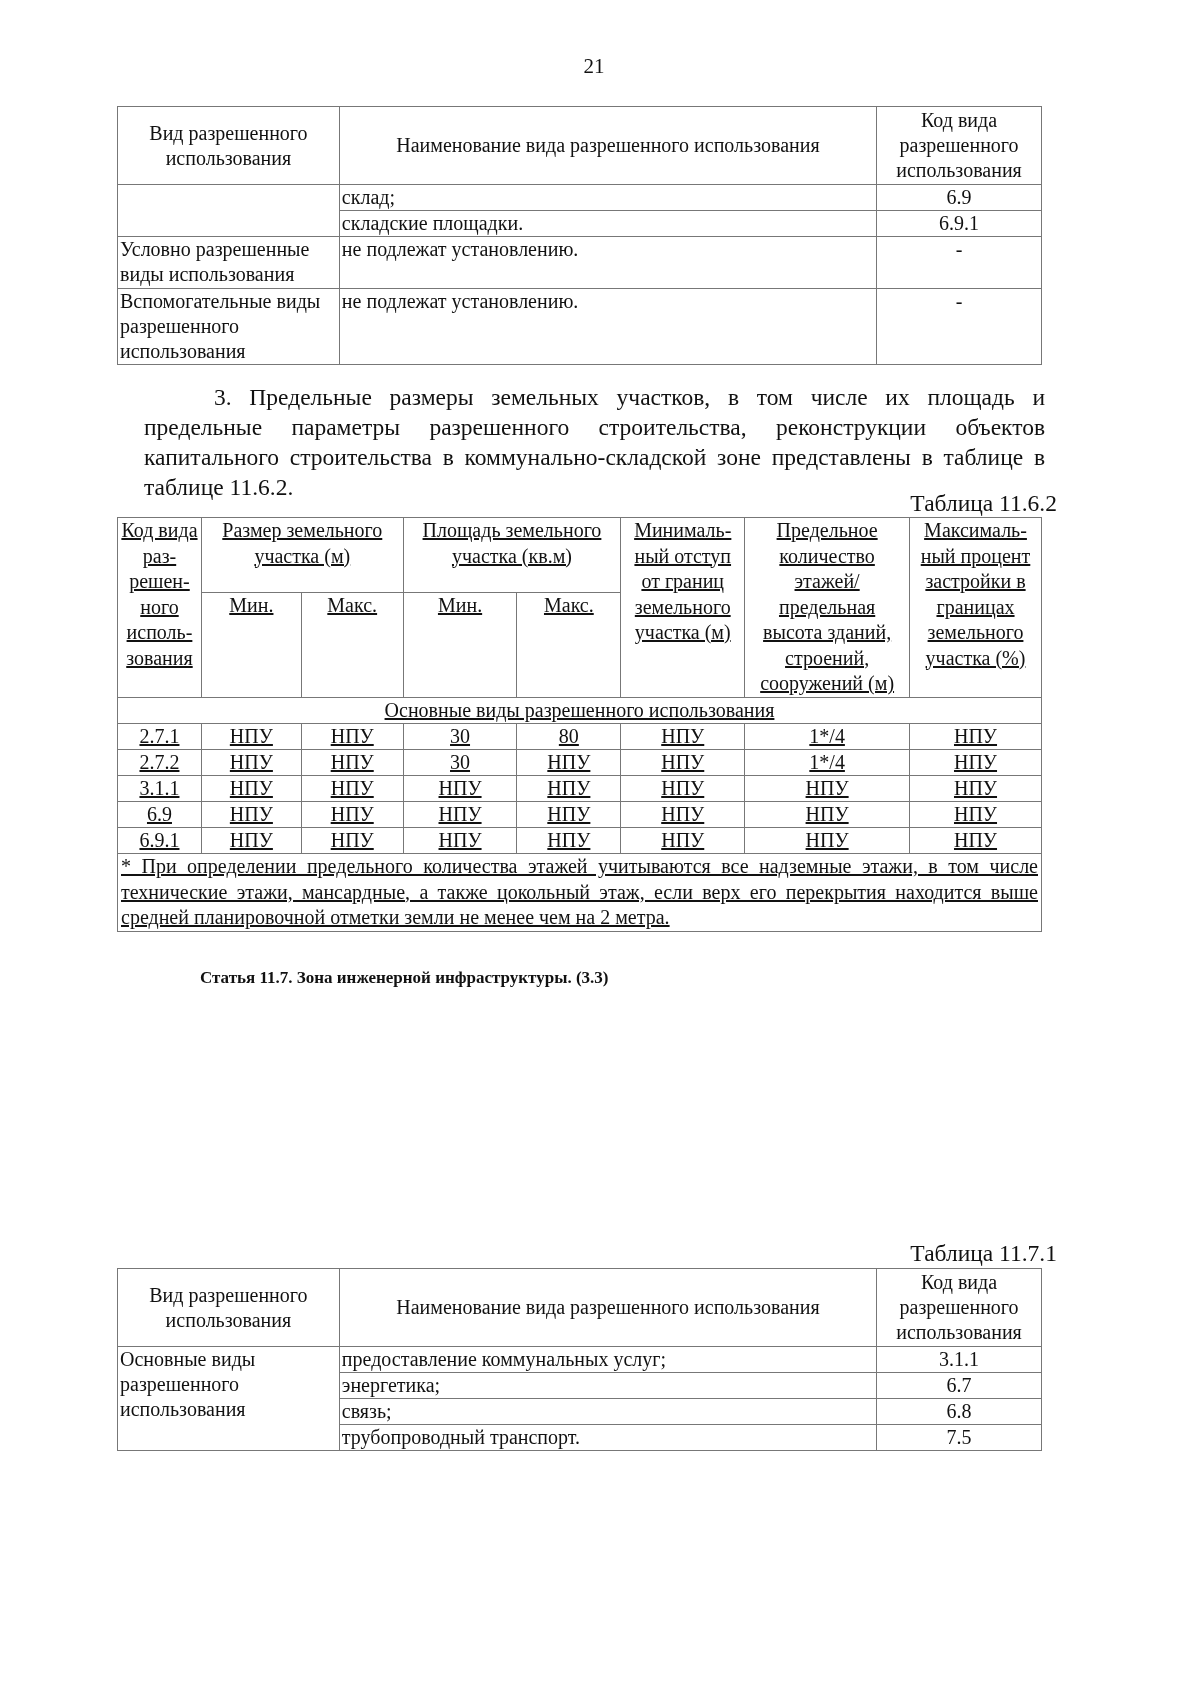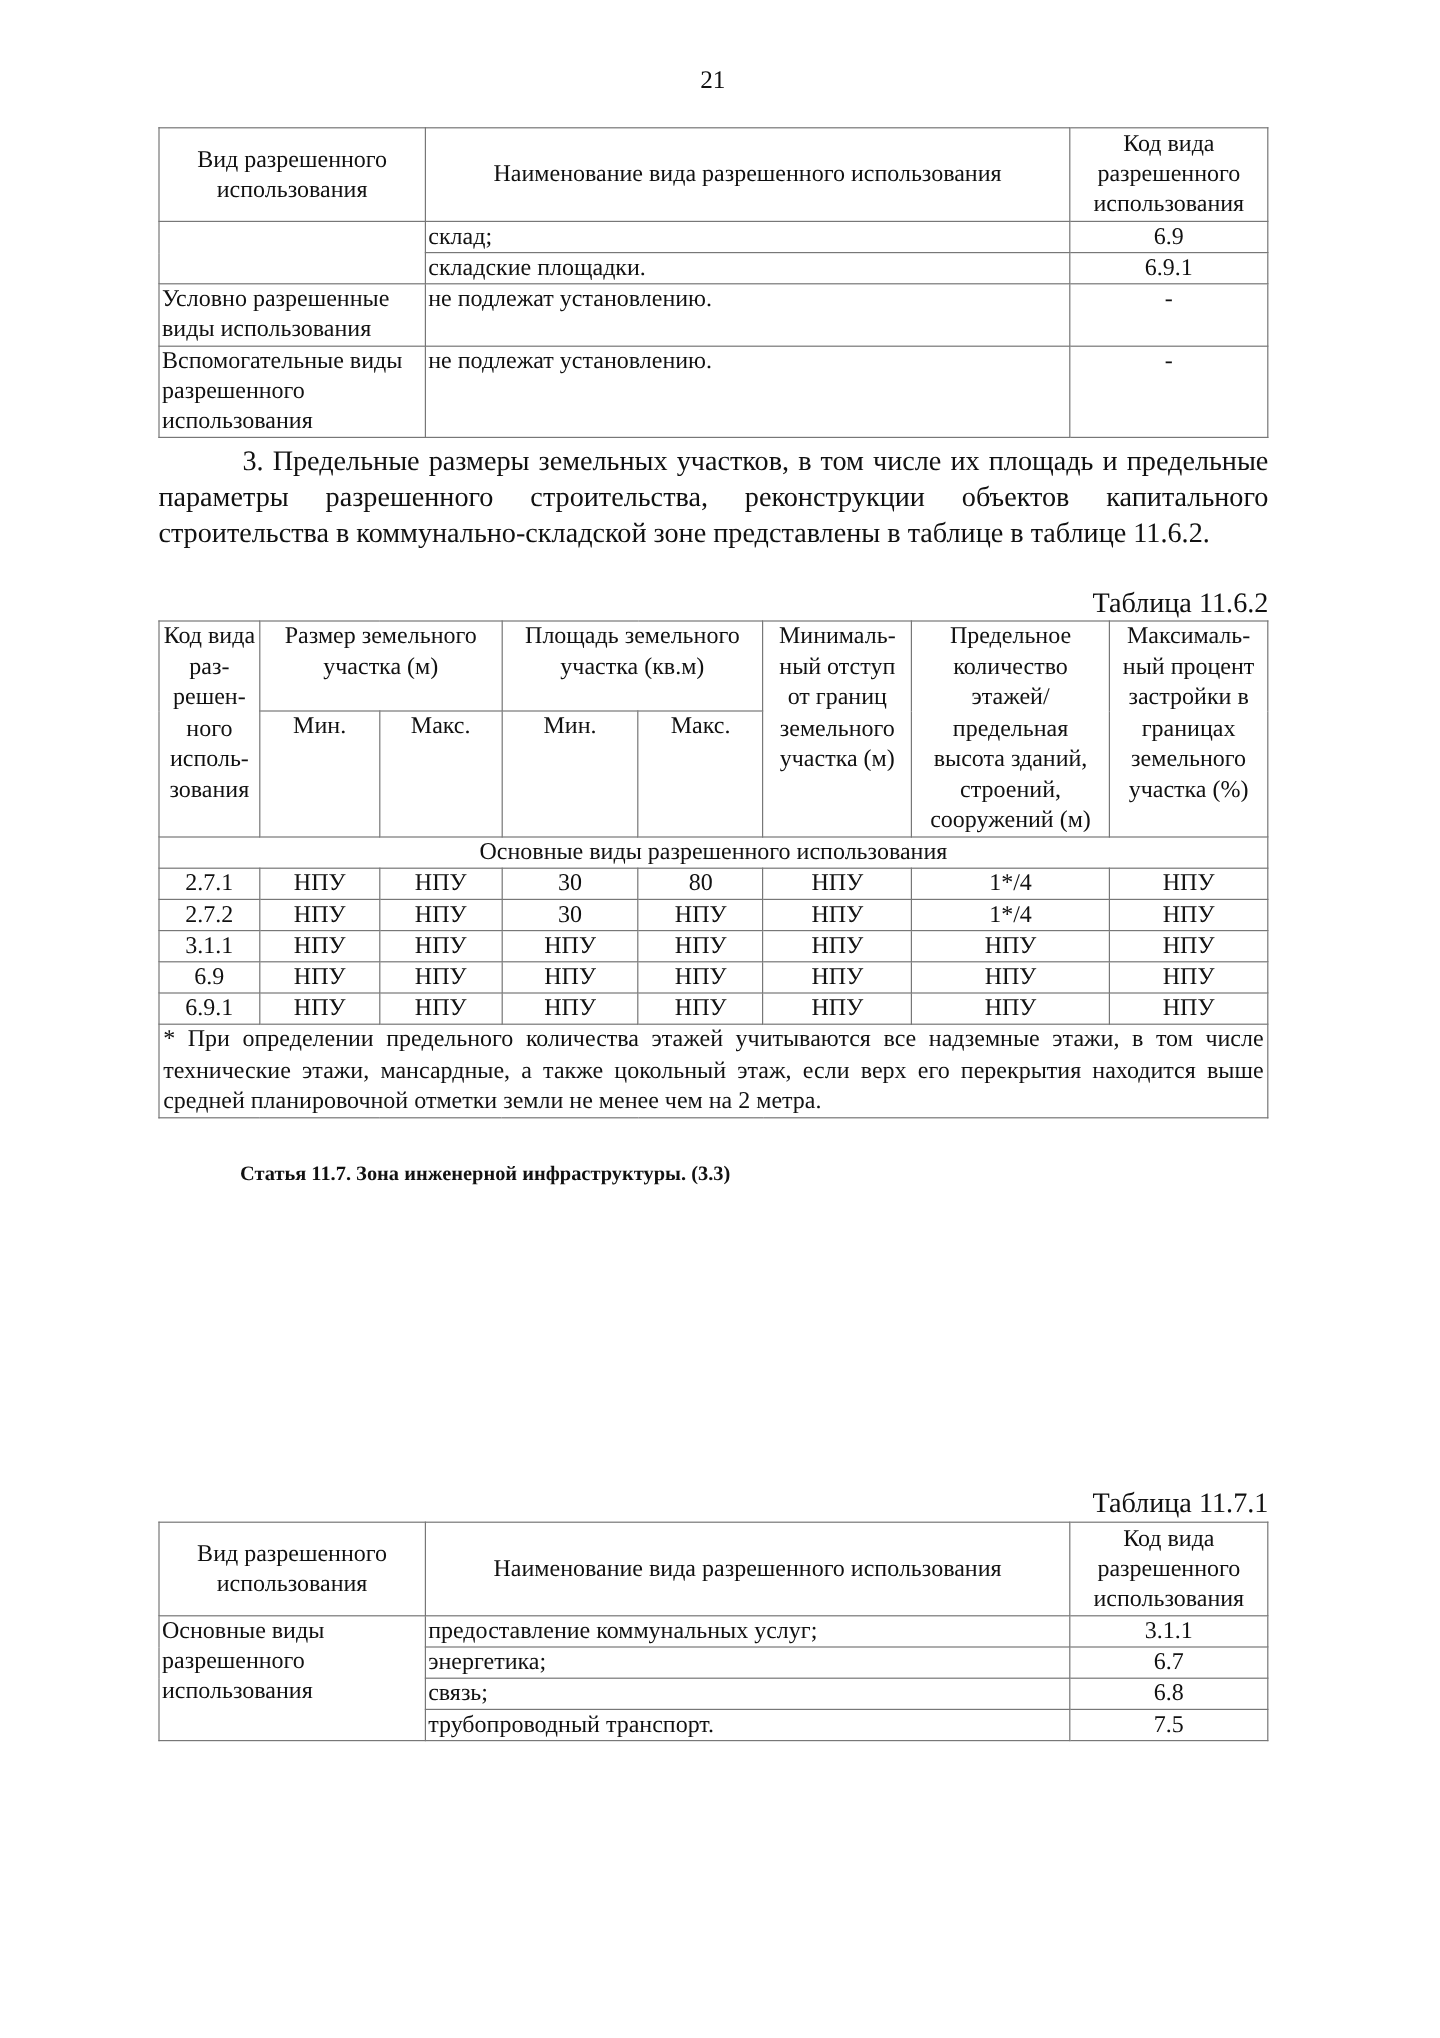--- a/index.html
+++ b/index.html
@@ -1,30 +1,30 @@
 <!DOCTYPE html>
 <html><head>
 <meta charset="utf-8">
 <style>
   html, body { margin: 0; padding: 0; background: #ffffff; }
   body {
     width: 1200px; height: 1698px; position: relative; overflow: hidden;
     font-family: "Liberation Serif", "DejaVu Serif", serif; color: #111;
   }
   .page-num { position: absolute; top: 54px; left: 0; width: 1188px; text-align: center; font-size: 21px; }
-  table { border-collapse: collapse; position: absolute; left: 132px; width: 925px; }
+  table { border-collapse: collapse; position: absolute; left: 117px; width: 925px; }
   td, th { border: 1.5px solid #777; font-weight: normal; padding: 0 2px; vertical-align: top; line-height: 25px; font-size: 20px; }
   .c { text-align: center; }
   .t1 { top: 106px; }
   .t1 .h td { vertical-align: middle; text-align: center; }
   .para { position: absolute; left: 132px; width: 925px; font-size: 23.5px; line-height: 30px; text-align: justify; }
-  .para p { margin: 0; text-indent: 70px; }
+  .para p { margin: 12px; text-indent: 70px; }
   .caption { position: absolute; right: 143px; font-size: 23.5px; }
   .t2 { top: 517px; }
-  .t2 td { text-align: center; font-size: 20px; line-height: 25.5px; }
+  .t2 td { text-align: center; font-size: 20px; line-height: 25.5px; text-decoration: underline; }
   .t2 .data td { line-height: 25px; margin-top: 40px; }
   .t2 .note { text-align: justify; padding: 0 3px; }
   .heading { position: absolute; left: 200px; top: 968px; font-size: 17px; font-weight: bold; }
   .t3 { top: 1268px; }
   .t3 .h td { vertical-align: middle; text-align: center; }
 </style>
 </head>
 <body>
 
 <div class="page-num">21</div>

